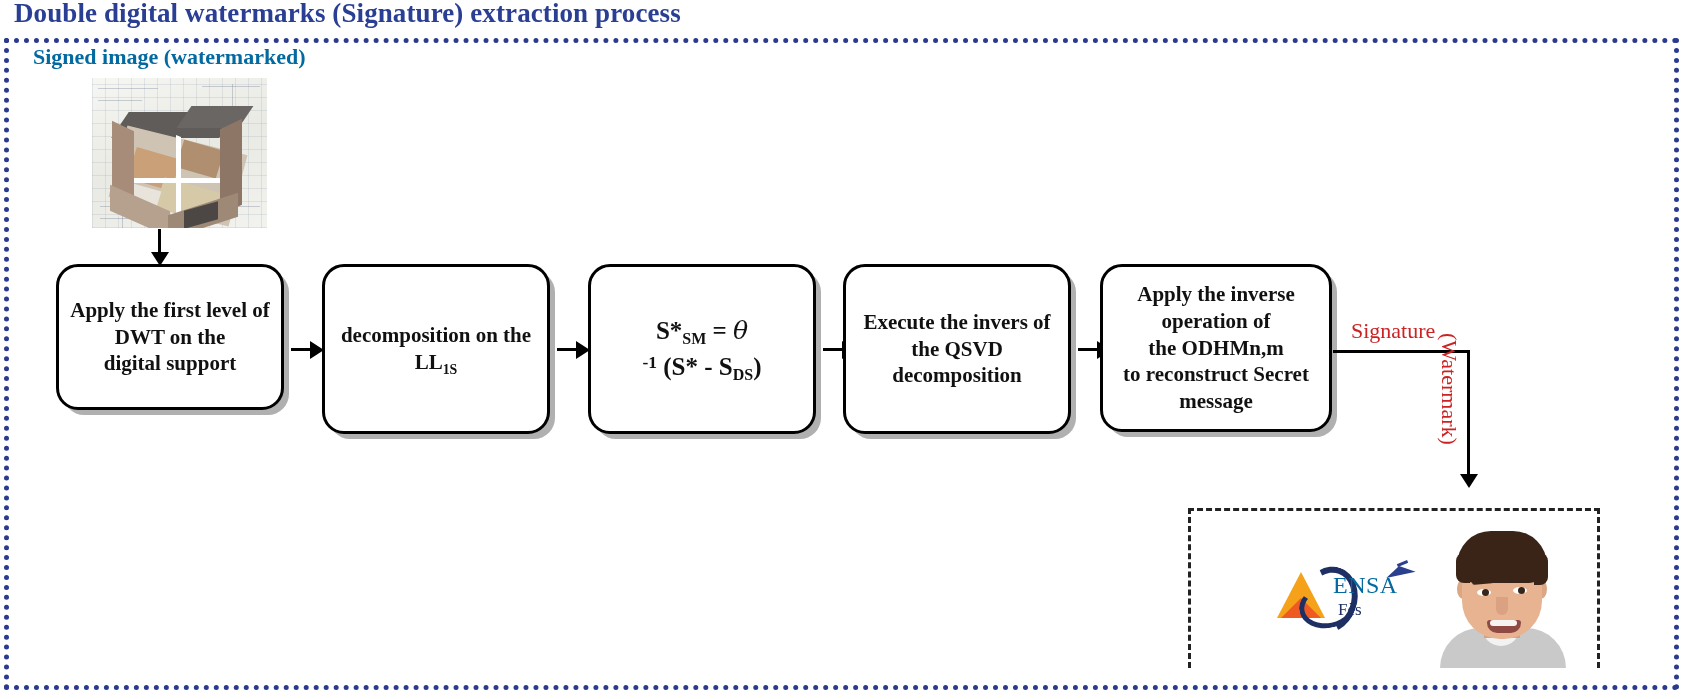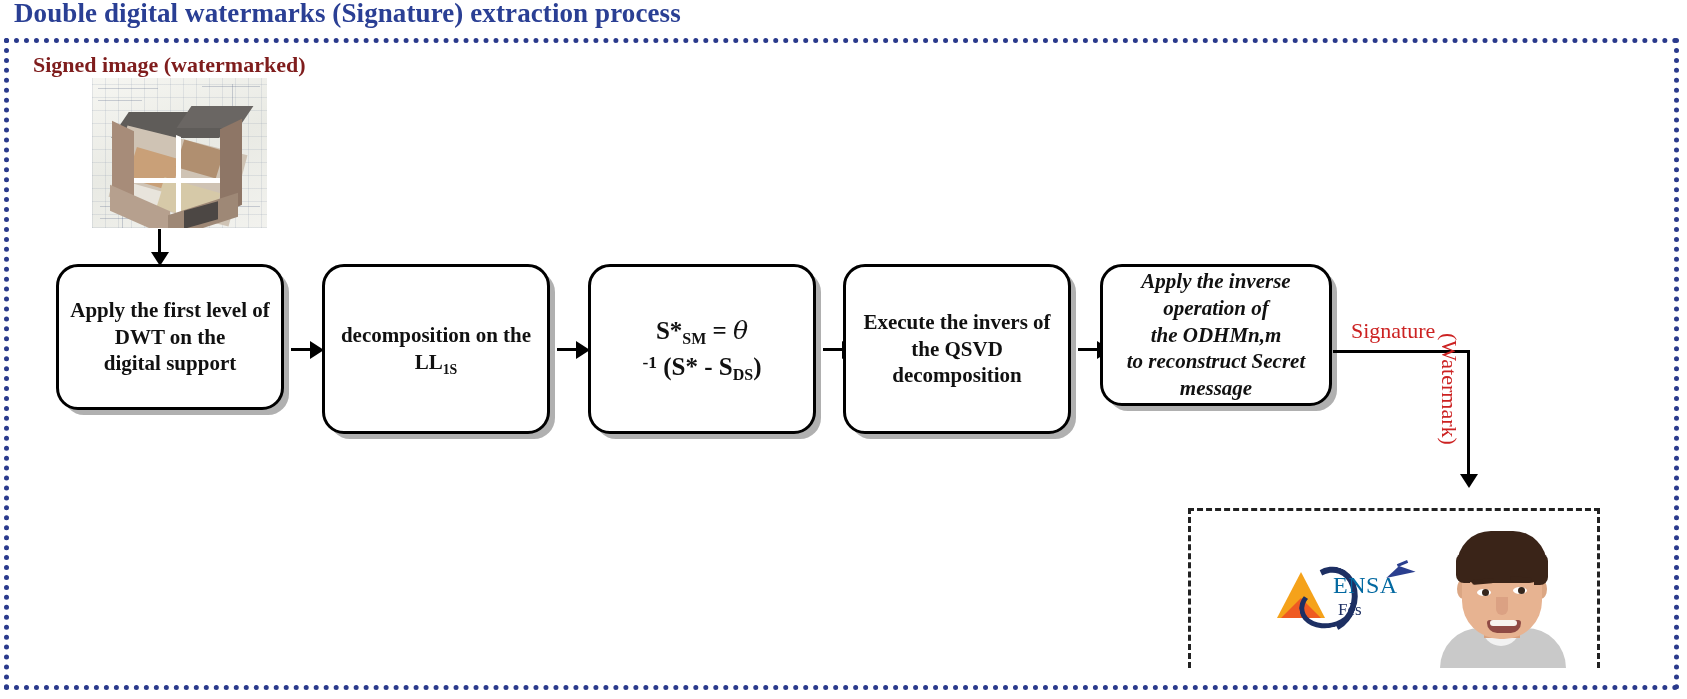--- a/index.html
+++ b/index.html
@@ -36,24 +36,24 @@
     height: 652px;
     box-sizing: border-box;
     border: 5px dotted #2a3a8c;
     background: #ffffff;
   }
 
   
   #signed-image-label {
     position: absolute;
     left: 33px;
-    top: 52px;
+    top: 44px;
     font-size: 22px;
     font-weight: bold;
-    color: #7f1d1d;
+    color: #0369a1;
     white-space: nowrap;
   }
 
   
   #source-image {
     position: absolute;
     left: 92px;
     top: 78px;
     width: 175px;
     height: 150px;
@@ -400,21 +400,21 @@
   <div class="proc-text">
     <div>Execute the invers of</div>
     <div>the QSVD</div>
     <div>decomposition</div>
   </div>
 </div>
 
 <div class="arrow-line" style="left:1078px; top:348px; width:22px; height:3px;"></div>
 <div class="arrow-head-right" style="left:1097px; top:341px;"></div>
 
-<div class="proc-box" id="box-5" style="left:1100px; top:264px; width:232px; height:142px;font-style:italic;">
+<div class="proc-box" id="box-5" style="left:1100px; top:264px; width:232px; height:168px;">
   <div class="proc-text">
     <div>Apply the inverse</div>
     <div>operation of</div>
     <div>the ODHMn,m</div>
     <div>to reconstruct Secret</div>
     <div>message</div>
   </div>
 </div>
 
 <div class="arrow-line" style="left:1333px; top:350px; width:137px; height:3px;"></div>

